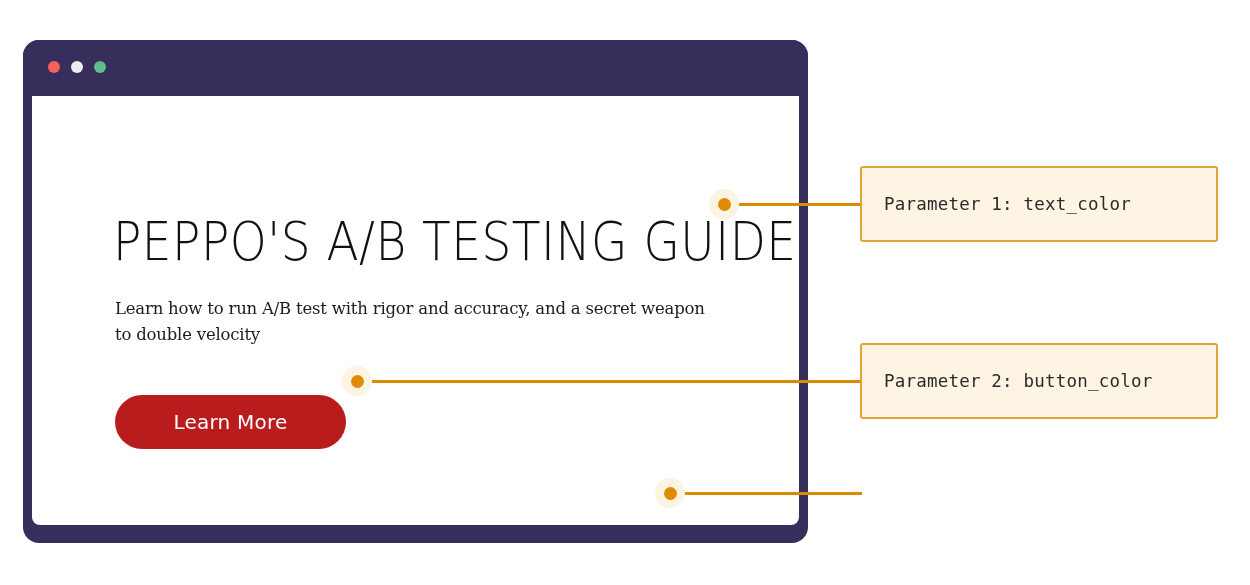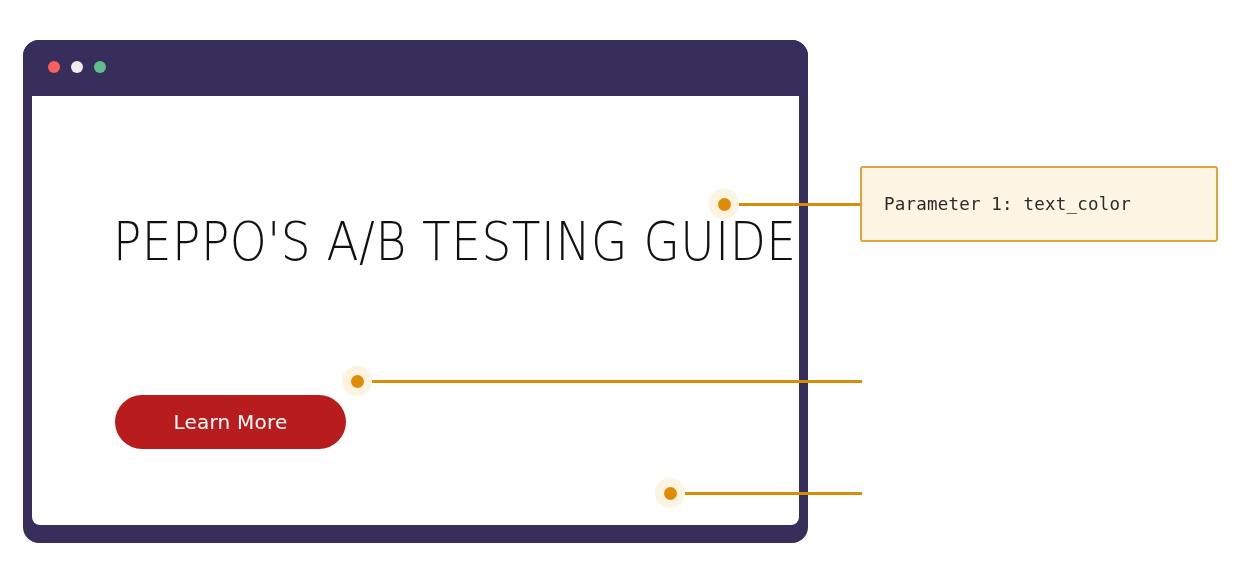--- a/index.html
+++ b/index.html
@@ -177,31 +177,33 @@
       <div class="traffic-lights">
         <span class="tl-dot tl-red"></span>
         <span class="tl-dot tl-yellow"></span>
         <span class="tl-dot tl-green"></span>
       </div>
     </div>
 
     <div class="viewport">
       <h1 class="page-title">PEPPO'S A/B TESTING GUIDE</h1>
 
+      <p class="page-subtitle">Learn how to run A/B test with rigor and accuracy, and a secret weapon to double velocity</p>
 
       <button class="cta-button">Learn More</button>
     </div>
   </div>
 
   <div class="annotation-layer">
 
     <div class="anno-line" style="left:739px; top:203px; width:123px;"></div>
     <div class="anno-dot" style="left:709px; top:189px;"></div>
     <div class="anno-box" style="left:860px; top:166px; width:358px; height:76px;">Parameter 1: text_color</div>
 
     <div class="anno-line" style="left:372px; top:380px; width:490px;"></div>
     <div class="anno-dot" style="left:342px; top:366px;"></div>
+    <div class="anno-box" style="left:860px; top:343px; width:358px; height:76px;">Parameter 2: button_color</div>
 
     <div class="anno-line" style="left:685px; top:492px; width:177px;"></div>
     <div class="anno-dot" style="left:655px; top:478px;"></div>
 
   </div>
 </div>
 
 </body></html>

